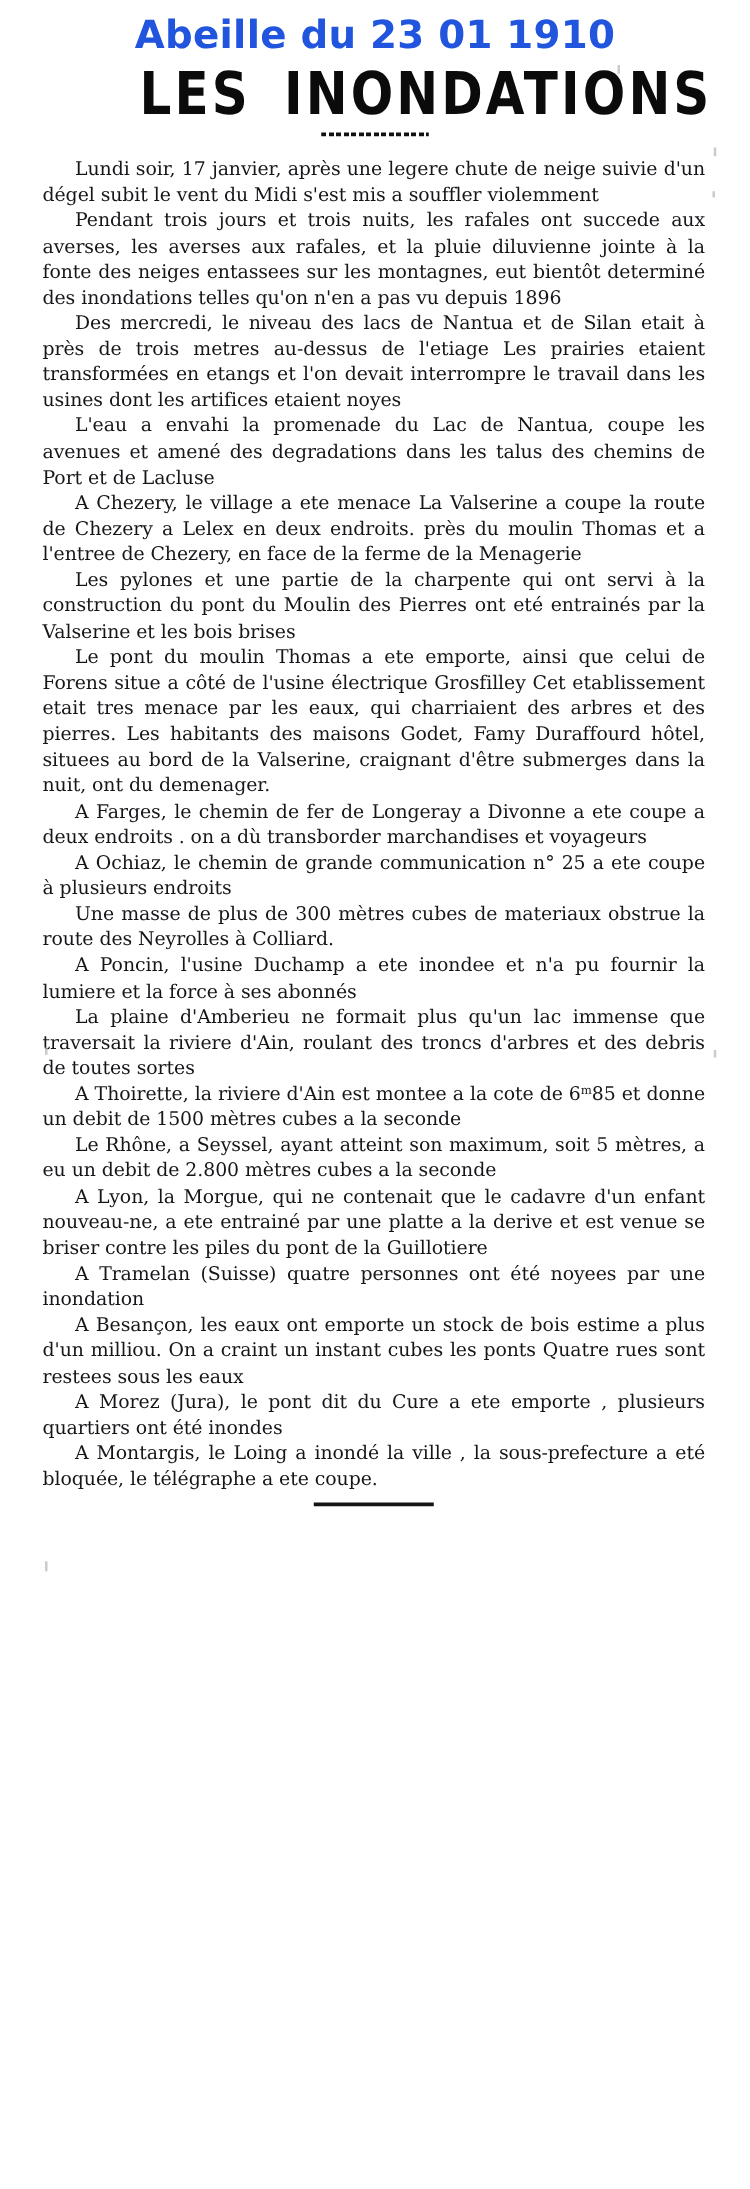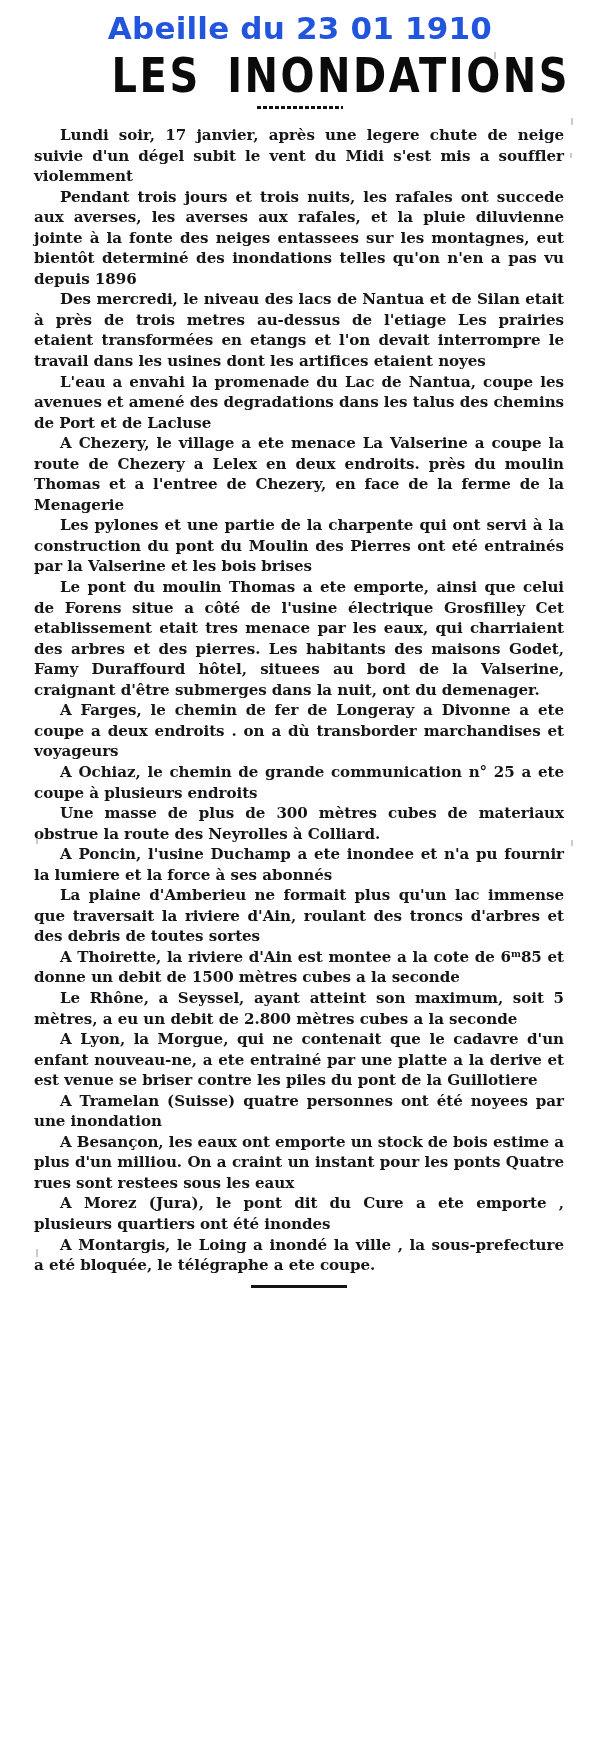--- a/index.html
+++ b/index.html
@@ -78,21 +78,21 @@
     font-size: 15.1px;
     line-height: 20.55px;
     color: #16161a;
     text-align: justify;
     text-justify: inter-word;
     -webkit-font-smoothing: none;
   }
   .article p {
     margin: 0;
     text-indent: 26px;
-    font-weight: 700;
+    font-weight: 400;
     letter-spacing: -0.05px;
   }
   .article p sup {
     font-size: 0.62em;
     vertical-align: 0.55em;
     line-height: 0;
   }
 
   .end-rule {
     width: 96px;
@@ -134,21 +134,21 @@
       <p>Le pont du moulin Thomas a ete emporte, ainsi que celui de Forens situe a côté de l'usine électrique Grosfilley Cet etablissement etait tres menace par les eaux, qui charriaient des arbres et des pierres. Les habitants des maisons Godet, Famy Duraffourd hôtel, situees au bord de la Valserine, craignant d'être submerges dans la nuit, ont du demenager.</p>
       <p>A Farges, le chemin de fer de Longeray a Divonne a ete coupe a deux endroits . on a dù transborder marchandises et voyageurs</p>
       <p>A Ochiaz, le chemin de grande communication n° 25 a ete coupe à plusieurs endroits</p>
       <p>Une masse de plus de 300 mètres cubes de materiaux obstrue la route des Neyrolles à Colliard.</p>
       <p>A Poncin, l'usine Duchamp a ete inondee et n'a pu fournir la lumiere et la force à ses abonnés</p>
       <p>La plaine d'Amberieu ne formait plus qu'un lac immense que traversait la riviere d'Ain, roulant des troncs d'arbres et des debris de toutes sortes</p>
       <p>A Thoirette, la riviere d'Ain est montee a la cote de 6<sup>m</sup>85 et donne un debit de 1500 mètres cubes a la seconde</p>
       <p>Le Rhône, a Seyssel, ayant atteint son maximum, soit 5 mètres, a eu un debit de 2.800 mètres cubes a la seconde</p>
       <p>A Lyon, la Morgue, qui ne contenait que le cadavre d'un enfant nouveau-ne, a ete entrainé par une platte a la derive et est venue se briser contre les piles du pont de la Guillotiere</p>
       <p>A Tramelan (Suisse) quatre personnes ont été noyees par une inondation</p>
-      <p>A Besançon, les eaux ont emporte un stock de bois estime a plus d'un milliou. On a craint un instant pour les ponts Quatre rues sont restees sous les eaux</p>
+      <p>A Besançon, les eaux ont emporte un stock de bois estime a plus d'un milliou. On a craint un instant cubes les ponts Quatre rues sont restees sous les eaux</p>
       <p>A Morez (Jura), le pont dit du Cure a ete emporte , plusieurs quartiers ont été inondes</p>
       <p>A Montargis, le Loing a inondé la ville , la sous-prefecture a eté bloquée, le télégraphe a ete coupe.</p>
       <div class="end-rule"></div>
     </div>
 
   </div>
 
   <div class="speck" style="left:494px; top:52px;"></div>
   <div class="speck" style="left:571px; top:118px;"></div>
   <div class="speck" style="left:570px; top:153px; height:5px;"></div>

